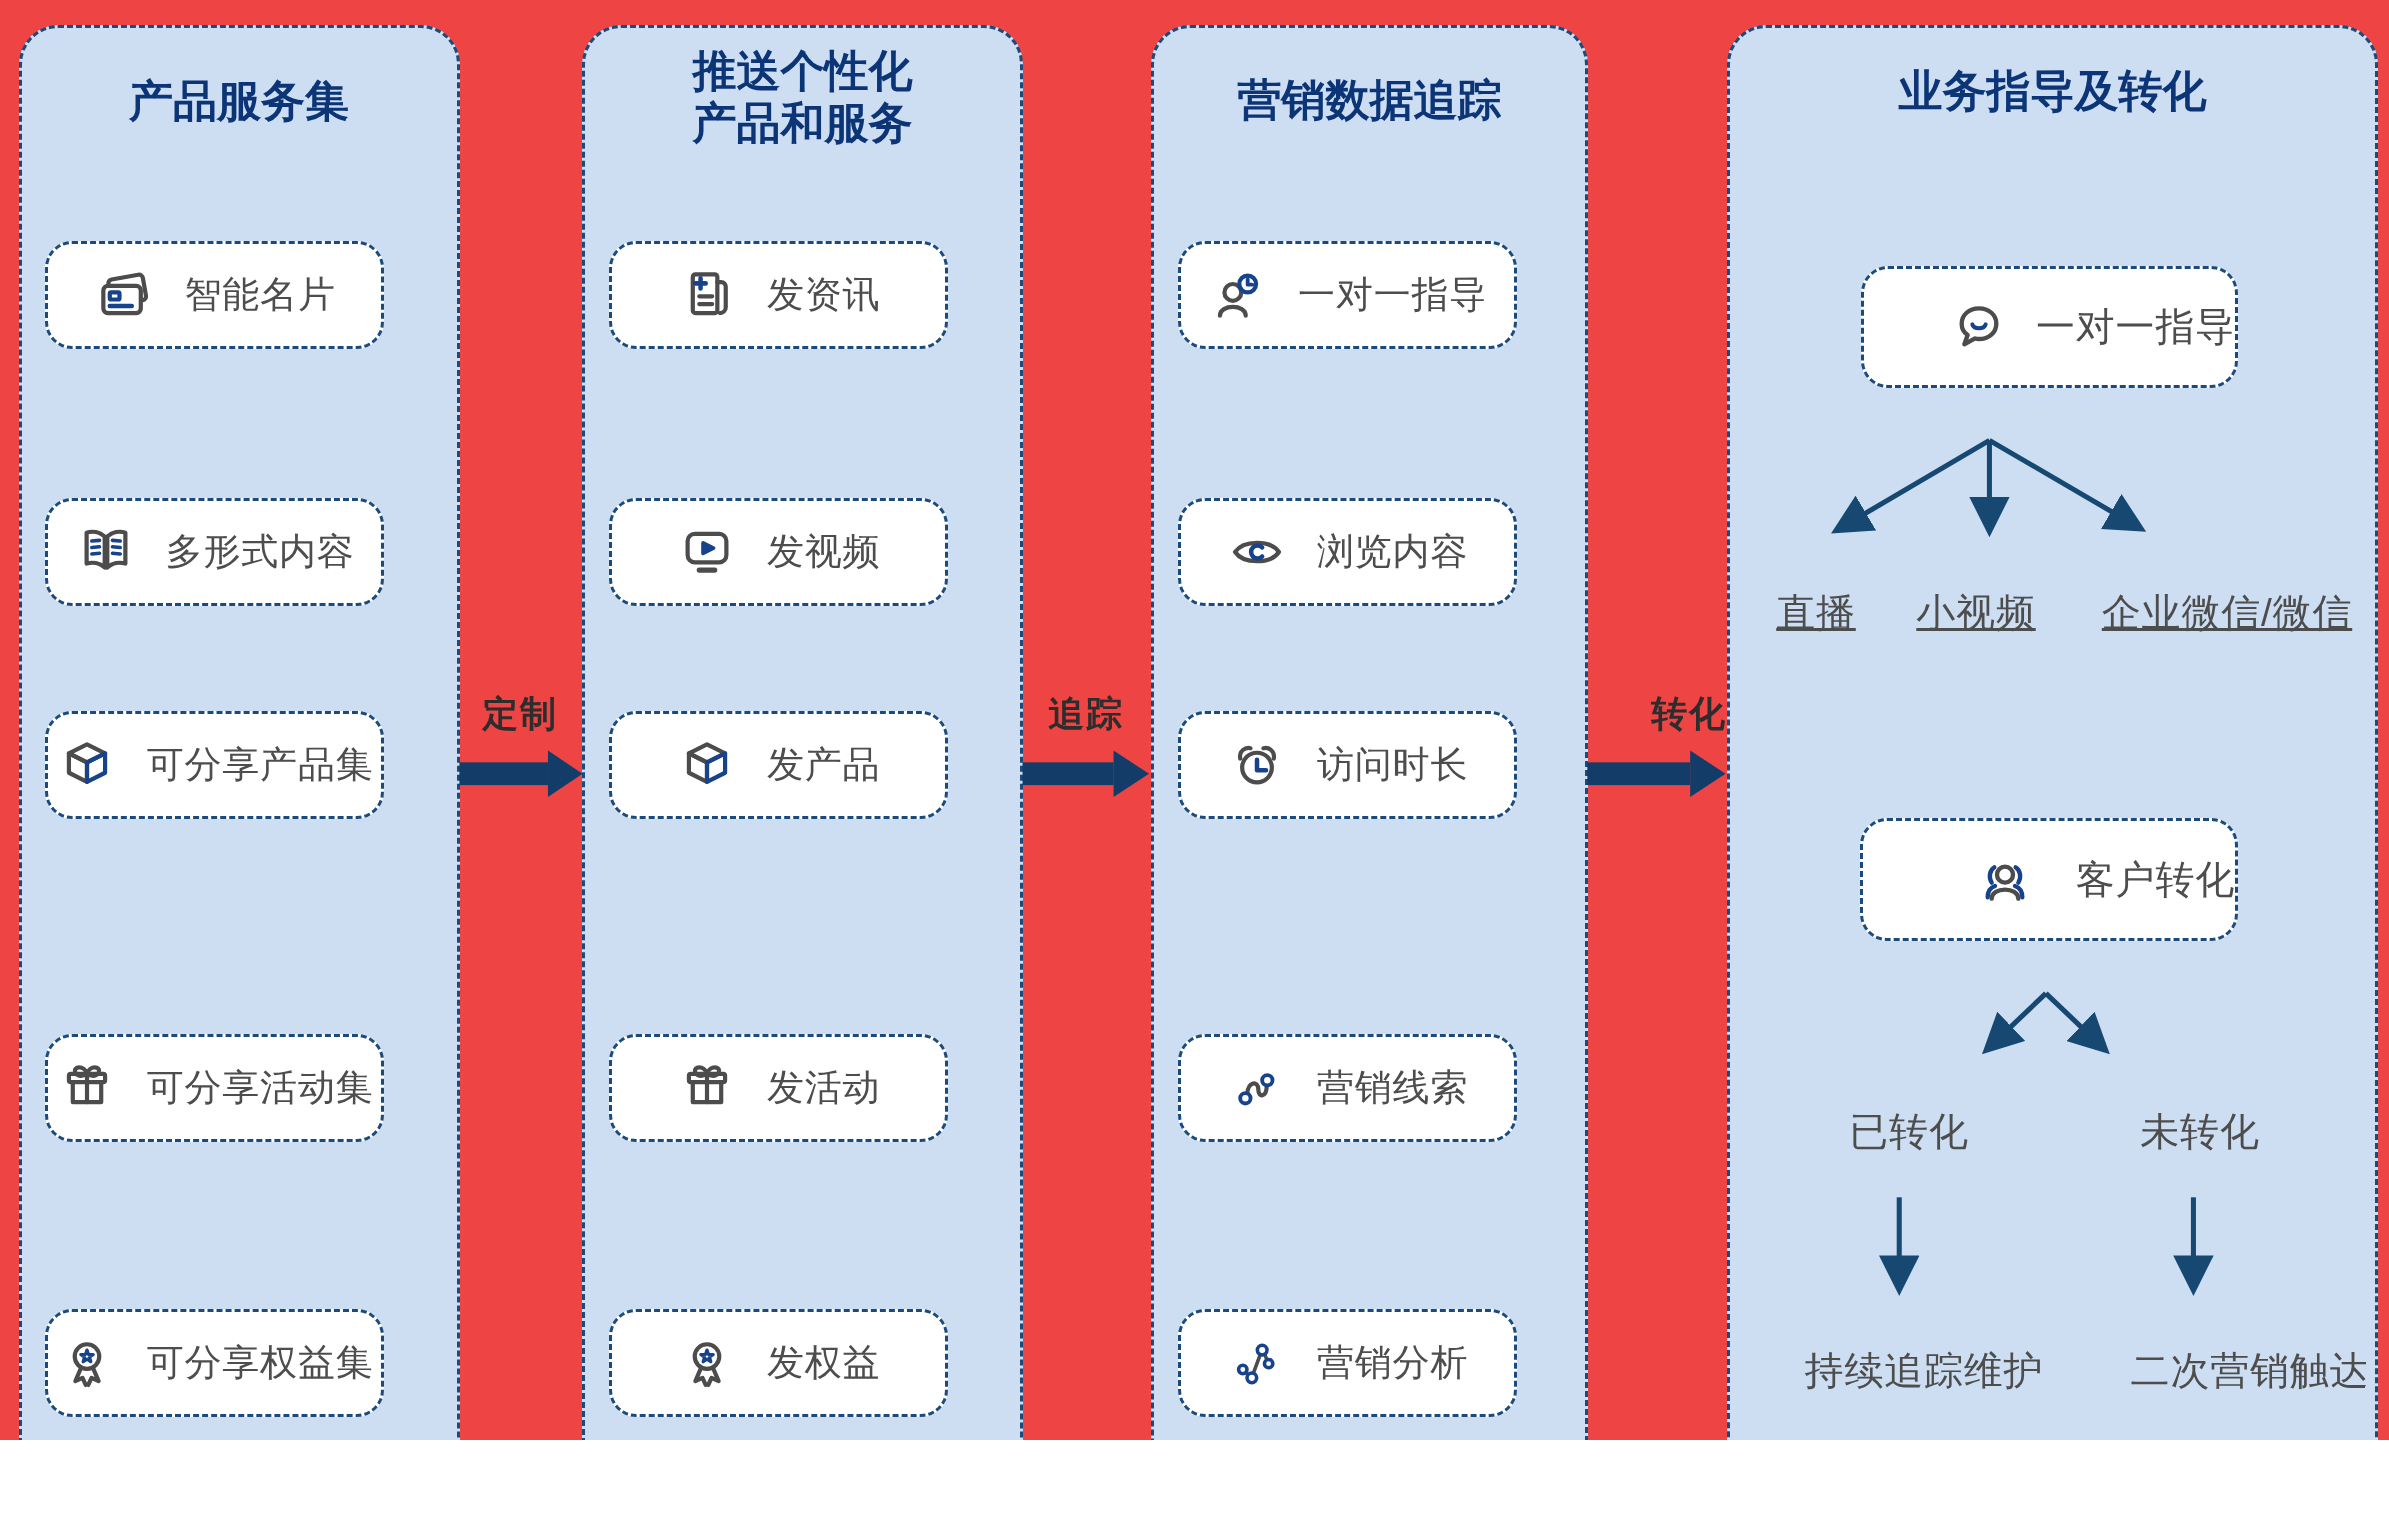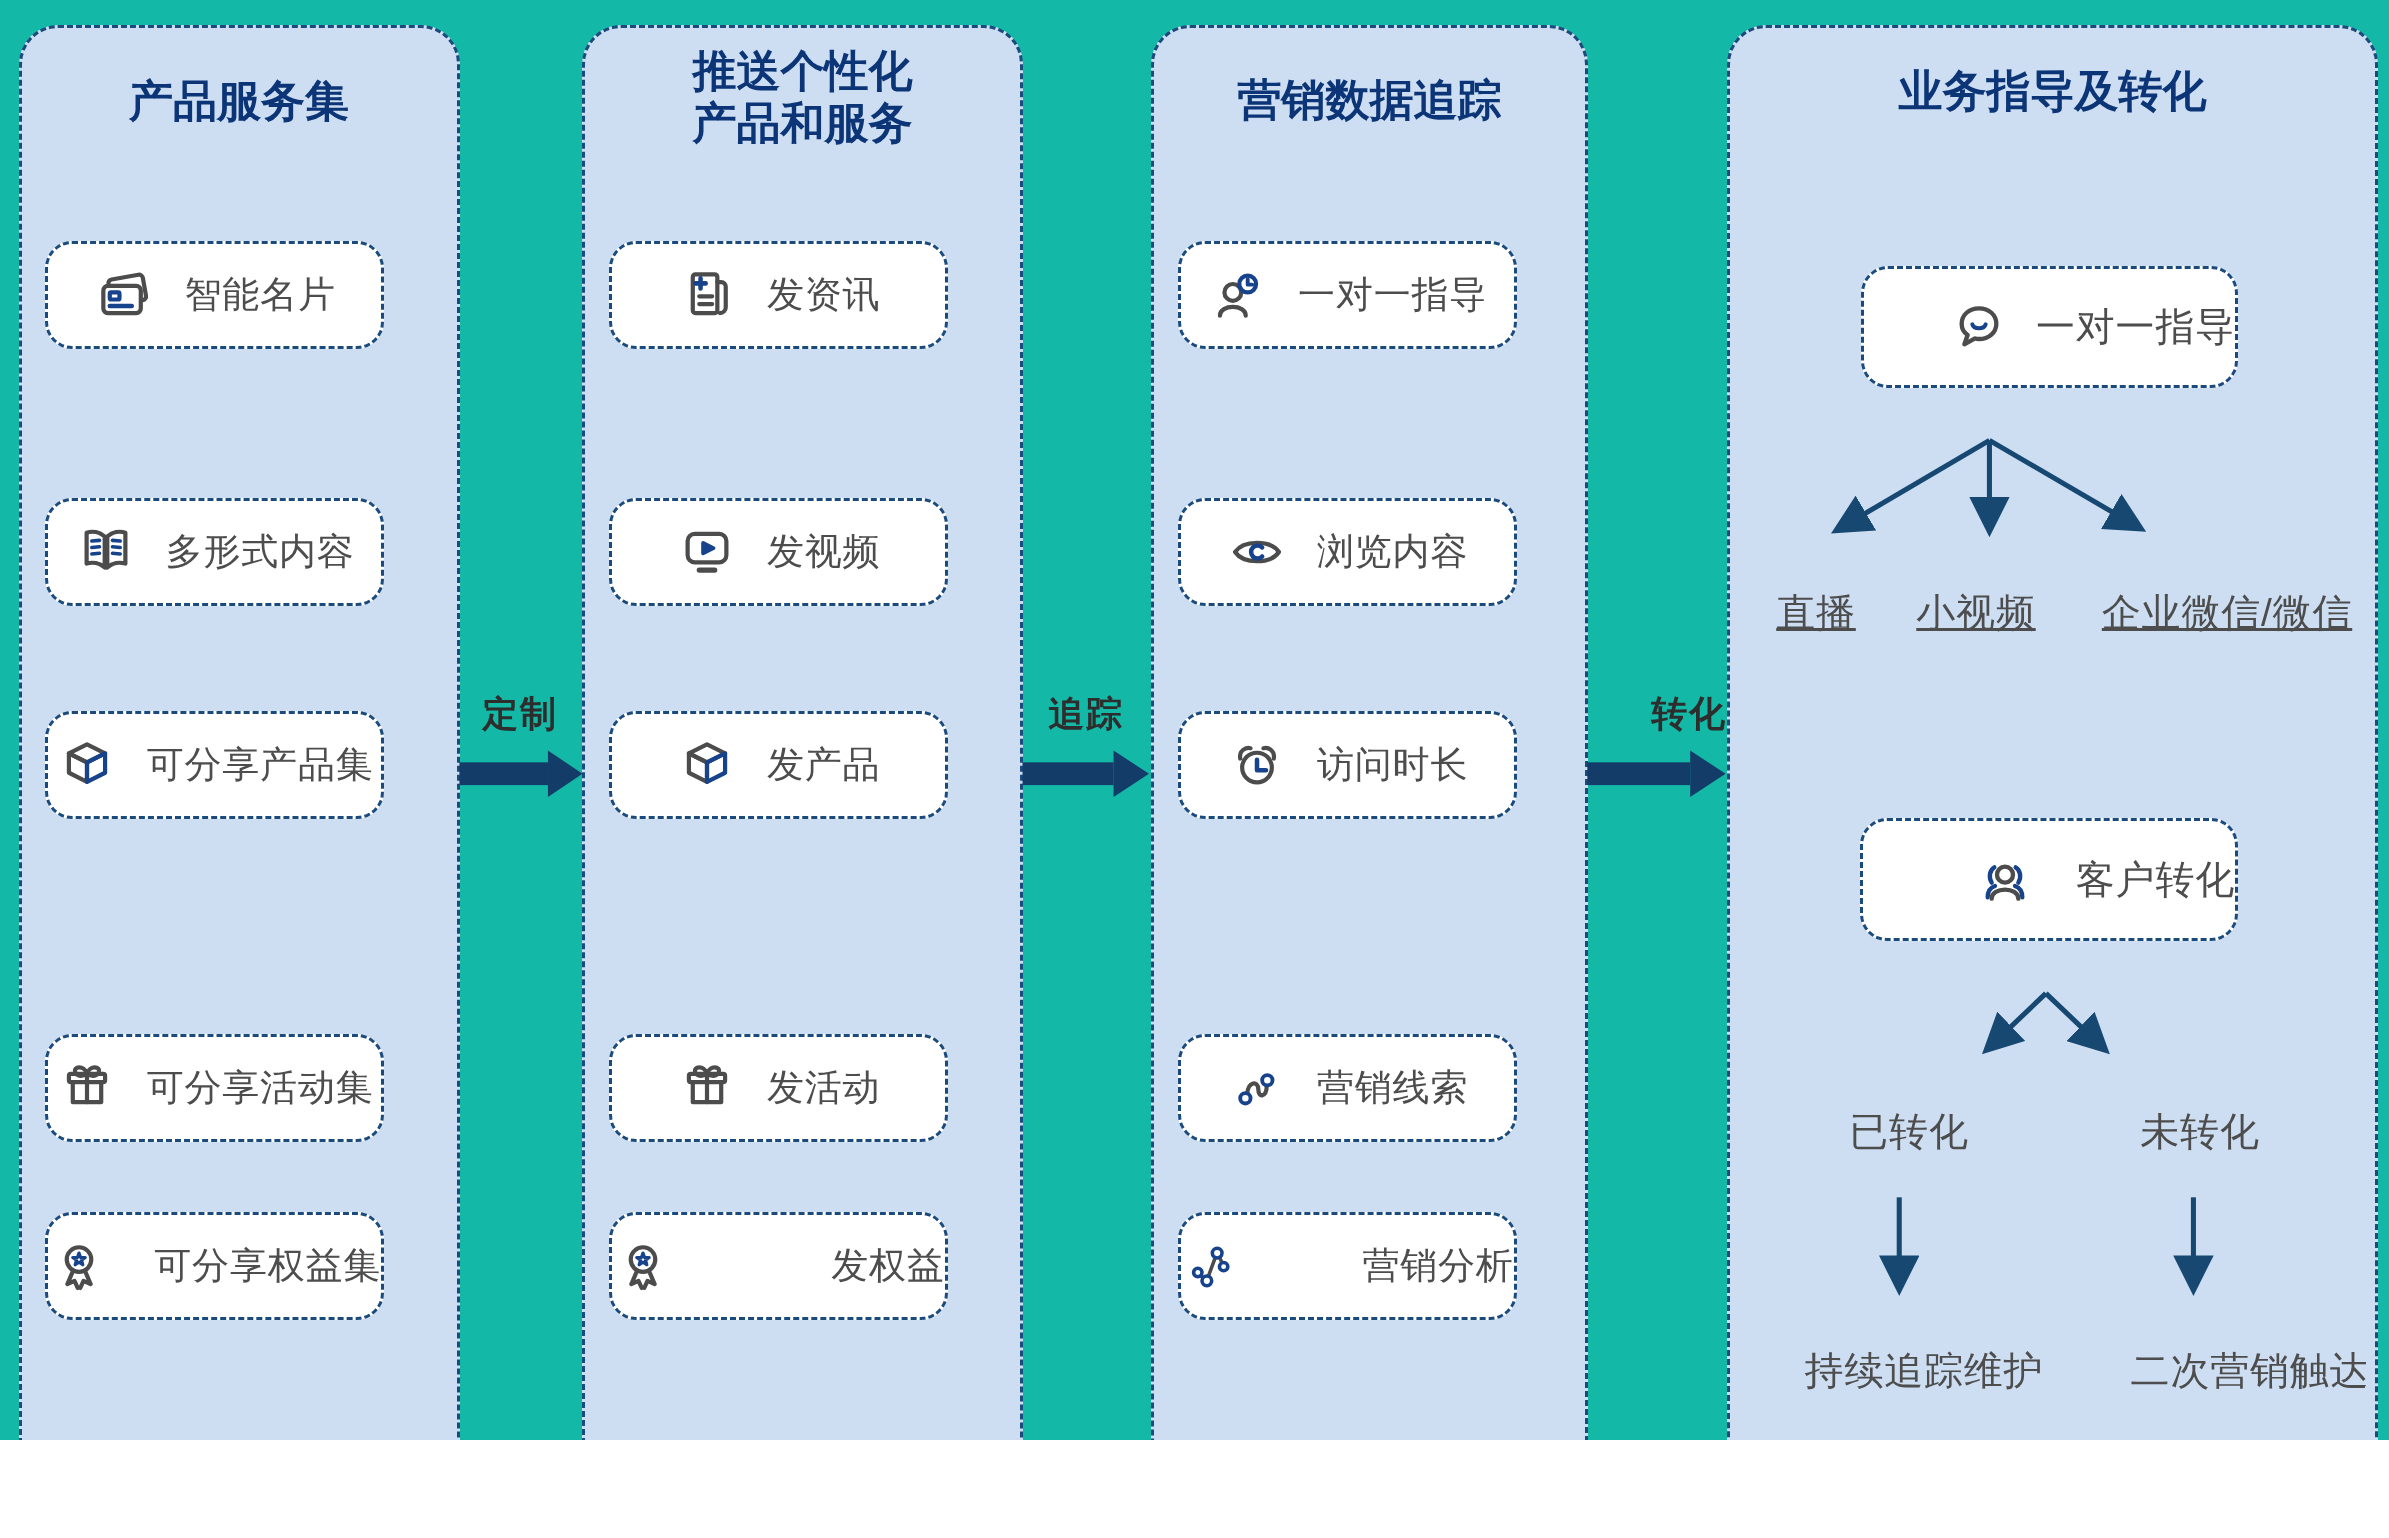--- a/index.html
+++ b/index.html
@@ -1,38 +1,38 @@
 <!DOCTYPE html>
 <html style="font-size:13.5px"><head>
 <meta charset="utf-8">
 <style>
   html,body{margin:0;padding:0;background:#ffffff;}
   #canvas{
-    position:relative;width:2389px;height:1440px;background:#14b8a6;
+    position:relative;width:2389px;height:1440px;background:#ef4444;
     font-family:"Liberation Sans","DejaVu Sans",sans-serif;overflow:hidden;
   }
   .col{
     position:absolute;top:25px;height:1494px;box-sizing:border-box;
     background:#cddef2;border:3.4px dashed #1b4b7d;border-radius:39px;
   }
   .col1{left:18.5px;width:441px;}
   .col2{left:582px;width:441px;}
   .col3{left:1151px;width:437px;}
   .col4{left:1727px;width:651px;}
   .hd{
     position:absolute;left:0;right:0;margin:0;text-align:center;
     color:#0c3577;font-weight:700;font-size:44px;line-height:1.18;white-space:pre-line;
   }
   .col1 .hd{top:47px;} .col2 .hd{top:17px;} .col3 .hd{top:46px;} .col4 .hd{top:37px;}
   .item{
     position:absolute;left:23.6px;width:339px;height:108px;box-sizing:border-box;
     background:#ffffff;border:3.4px dashed #1b4b7d;border-radius:27px;
     display:flex;align-items:center;justify-content:center;gap:29px;
   }
-  .r1{top:213px;} .r2{top:470px;} .r3{top:683px;} .r4{top:1006px;} .r5{top:1184px;justify-content:space-between;}
+  .r1{top:213px;} .r2{top:470px;} .r3{top:683px;} .r4{top:1006px;} .r5{top:1281px;}
   .item .ic svg{width:62px;height:62px;display:block;}
   .lbl{font-size:37px;color:#4d4d4d;letter-spacing:0.8px;white-space:nowrap;}
   .box4{
     position:absolute;box-sizing:border-box;background:#ffffff;
     border:3.4px dashed #1b4b7d;border-radius:27px;
     display:flex;align-items:center;justify-content:flex-end;gap:25px;
   }
   .box-guide{left:131px;top:238px;width:377px;height:122px;}
   .box-conv{left:130px;top:790px;width:378px;height:123px;gap:39px;}
   .box4 .ic svg{width:64px;height:64px;display:block;}

